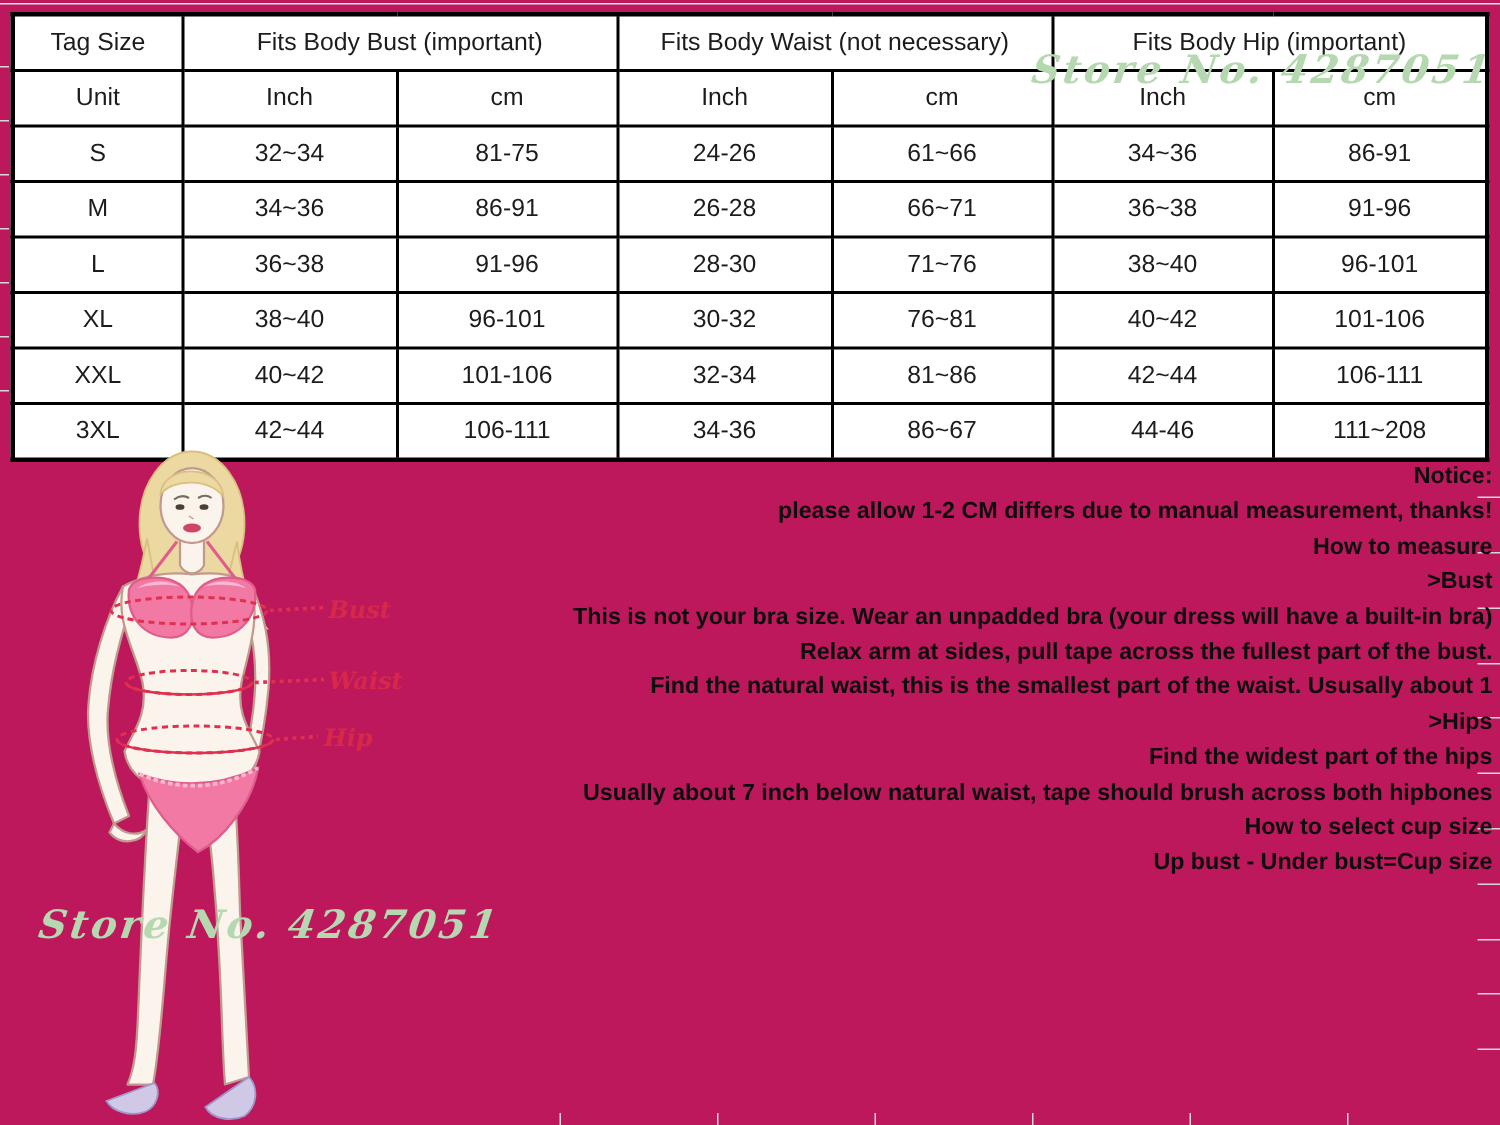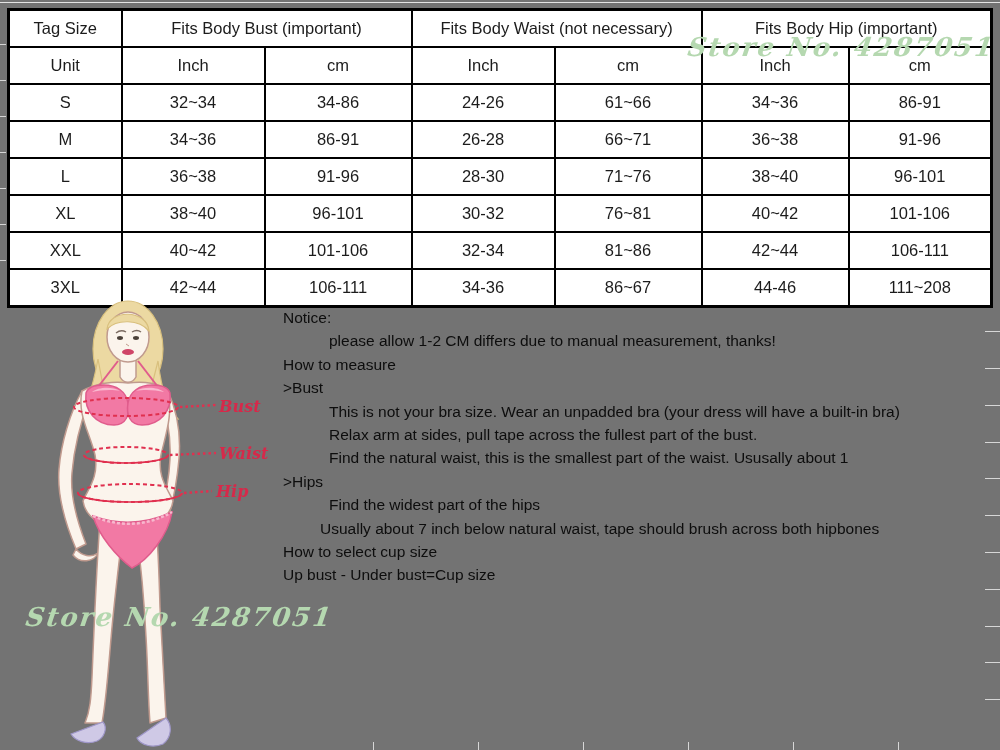--- a/index.html
+++ b/index.html
@@ -1,18 +1,18 @@
 <!DOCTYPE html>
 <html><head>
 <meta charset="utf-8">
 <style>
   html,body{margin:0;padding:0;}
   body{width:1000px;height:750px;background:#ffffff;position:relative;overflow:hidden;
        font-family:"Liberation Sans", sans-serif;}
-  .stage{position:absolute;inset:0;background:#737373;}
+  .stage{position:absolute;inset:0;background:#be185d;}
 
   
   .grid-top{position:absolute;left:0;top:2px;width:1000px;height:1px;background:#e4e4e4;}
   .tick{position:absolute;background:#d7d7d7;}
   .tick.h{height:1px;}
   .tick.v{width:1px;}
 
   
   .chart-wrap{position:absolute;left:7px;top:8px;}
   table.sizechart{border-collapse:collapse;table-layout:fixed;width:986px;height:288px;
@@ -34,22 +34,22 @@
   .pinklight{fill:#f9b9cf;stroke:none;}
   .shoe{fill:#cfc9e6;stroke:#9f97c9;stroke-width:1.2;}
   .dash-red{fill:none;stroke:#e0304f;stroke-width:2;stroke-dasharray:4 3;}
   .solid-red{fill:none;stroke:#e0304f;stroke-width:1.6;}
   .leader{fill:none;stroke:#e0304f;stroke-width:2.4;stroke-dasharray:2.5 3;}
   .script-label{font-family:"DejaVu Serif", serif;font-style:italic;font-weight:700;
       font-size:16px;fill:#d6294a;}
 
   
   .info{position:absolute;left:283px;top:306px;width:712px;
-      font-family:"Liberation Sans", sans-serif;font-weight:400;font-size:15.5px;
-      line-height:23.4px;color:#0d0d0d;}
+      font-family:"Liberation Sans", sans-serif;font-weight:700;font-size:15.5px;
+      line-height:23.4px;color:#0d0d0d;text-align:right;}
   .info .line{white-space:nowrap;}
   .ind{padding-left:46px;}
   .ind-sm{padding-left:37px;}
   .gap{}
   .cups{display:flex;justify-content:space-between;white-space:nowrap;width:705px;}
 </style>
 </head>
 <body>
 
 <div class="stage">
@@ -109,21 +109,21 @@
         <td>Inch</td>
         <td>cm</td>
         <td>Inch</td>
         <td>cm</td>
         <td>Inch</td>
         <td>cm</td>
       </tr>
       <tr>
         <td>S</td>
         <td>32~34</td>
-        <td>34-86</td>
+        <td>81-75</td>
         <td>24-26</td>
         <td>61~66</td>
         <td>34~36</td>
         <td>86-91</td>
       </tr>
       <tr>
         <td>M</td>
         <td>34~36</td>
         <td>86-91</td>
         <td>26-28</td>

